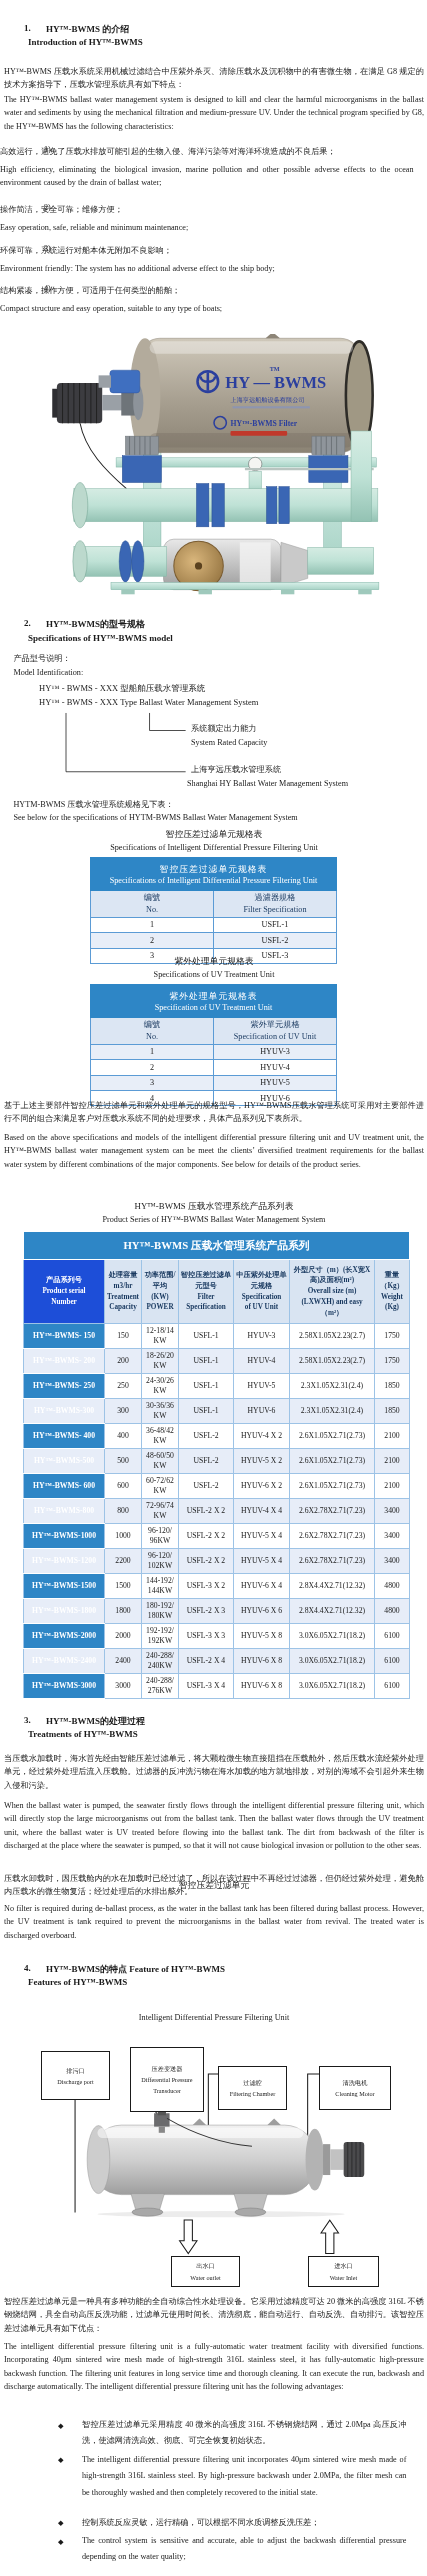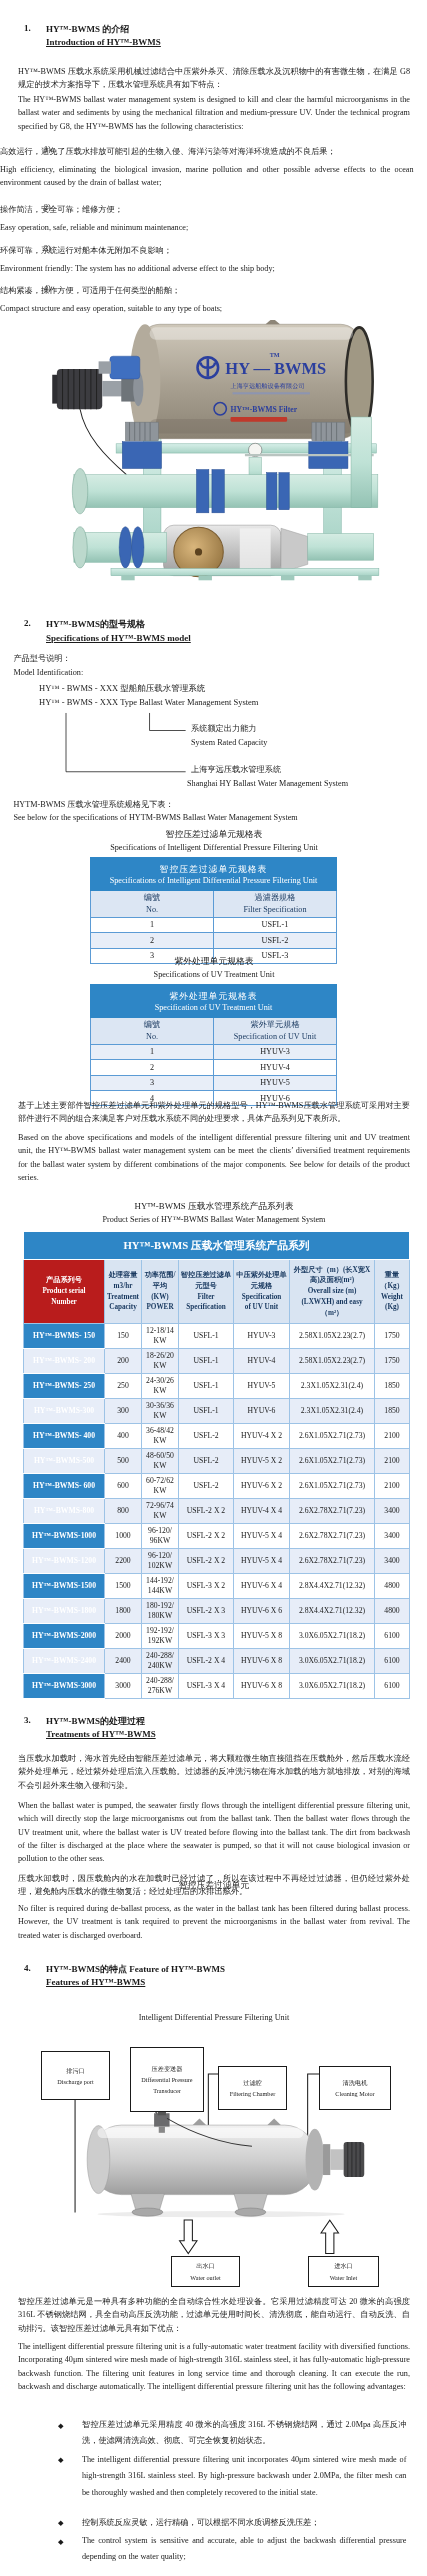--- a/index.html
+++ b/index.html
@@ -1,24 +1,24 @@
 <!DOCTYPE html>
 <html style="font-size:8.2px"><head>
 <meta charset="utf-8">
 <style>
   html,body{margin:0;padding:0;background:#fff;}
   #page{position:relative;width:428px;height:3344px;background:#fff;overflow:hidden;
         font-family:"Liberation Serif","DejaVu Serif",serif;color:#1b1b1b;}
   .abs{position:absolute;}
   .full{left:0;right:0;}
-  .para{font-size:8.2px;line-height:1.63;text-align:justify;padding:0 18px;}
+  .para{font-size:8.2px;line-height:1.63;text-align:justify;padding:0 4px;}
   .plain{font-size:8.2px;line-height:1.63;padding:0 13.4px;}
   .sec-line1{padding-left:24px;display:flex;font-weight:bold;font-size:9px;}
   .sec-line1 .n{width:22px;flex:none;}
-  .sec-line2{padding-left:46px;font-weight:bold;font-size:9px;text-decoration:underline;}
+  .sec-line2{padding-left:28px;font-weight:bold;font-size:9px;}
   .item .inum{position:absolute;left:44px;top:0;font-size:8.2px;}
   .item .cn,.item .en{padding-right:14.4px;font-size:8.2px;line-height:1.63;text-align:justify;}
   .item .en{margin-top:4.6px;}
   .cap{text-align:center;font-size:8.8px;}
   .cap-en{text-align:center;font-size:8.2px;}
   .pre{white-space:pre-line;}
   
   table{border-collapse:collapse;}
   .spec-table{width:247px;margin-left:90px;table-layout:fixed;text-align:center;font-size:8.2px;}
   .spec-table td,.spec-table th{border:0.5px solid #5b9bd5;}
@@ -73,21 +73,21 @@
     <span class="inum">3)</span>
     <div class="cn">环保可靠，系统运行对船本体无附加不良影响；</div>
     <div class="en">Environment friendly: The system has no additional adverse effect to the ship body;</div>
   </div>
   <div class="abs full item" style="top:284px">
     <span class="inum">4)</span>
     <div class="cn">结构紧凑，操作方便，可适用于任何类型的船舶；</div>
     <div class="en">Compact structure and easy operation, suitable to any type of boats;</div>
   </div>
 
-  <div class="abs" style="top:320px;left:44px;width:340px;height:262px">
+  <div class="abs" style="top:334px;left:44px;width:340px;height:262px">
     <svg width="340" height="262" viewBox="0 0 660 508">
       <defs>
         <linearGradient id="gSteel" x1="0" y1="0" x2="0" y2="1">
           <stop offset="0" stop-color="#cfc8ba"></stop>
             <stop offset="0.55" stop-color="#a79f90"></stop>
             <stop offset="1" stop-color="#8b8374"></stop>
         </linearGradient>
         <linearGradient id="gTeal" x1="0" y1="0" x2="0" y2="1">
           <stop offset="0" stop-color="#d7efe8"></stop>
             <stop offset="1" stop-color="#a8d3c6"></stop>
@@ -313,21 +313,21 @@
           <col style="width:55px">
         <col style="width:56px">
           <col style="width:85px">
           <col style="width:35px">
       </colgroup>
       <thead>
         <tr>
             <td colspan="7" class="banner">HY™-BWMS 压载水管理系统产品系列</td>
           </tr>
         <tr>
-          <th class="pre" style="background:#b91c1c;color:#fff">产品系列号
+          <th class="pre" style="background:#1d4ed8;color:#fff">产品系列号
 Product serial
 Number</th>
           <th class="pre">处理容量
 m3/hr
 Treatment
 Capacity</th>
           <th class="pre">功率范围/平均
 (KW)
 POWER</th>
           <th class="pre">智控压差过滤单元型号

